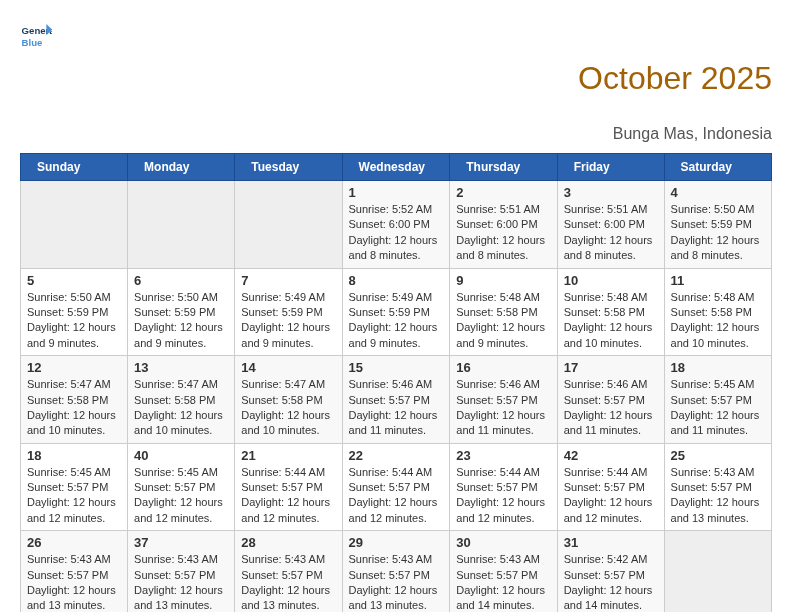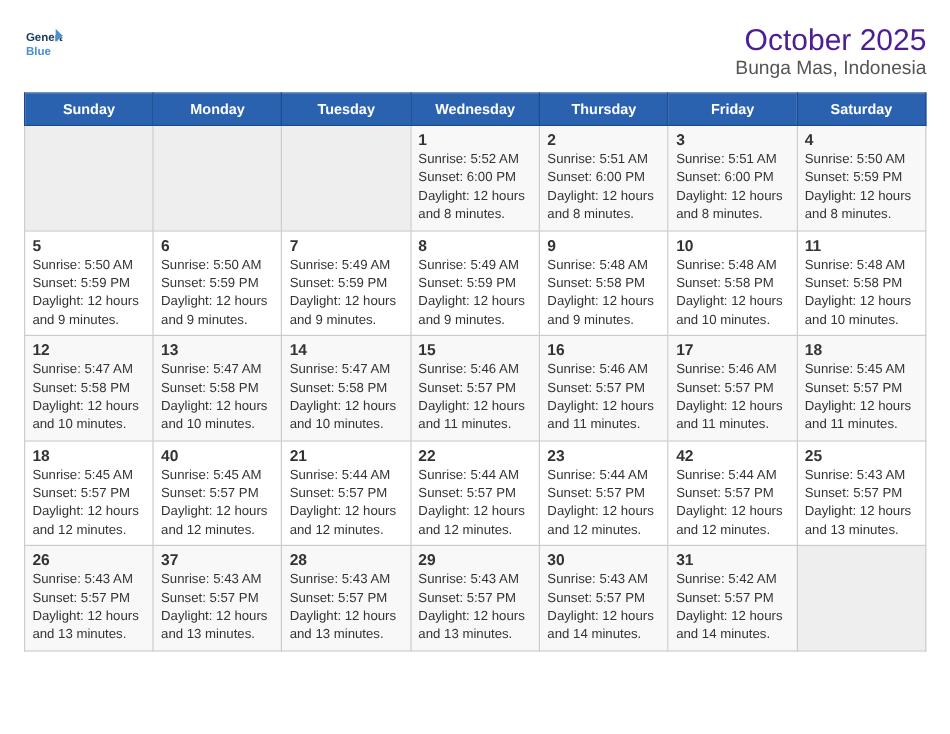--- a/index.html
+++ b/index.html
@@ -22,38 +22,40 @@
       gap: 4px;
     }
     .logo-icon {
       width: 32px;
       height: 32px;
     }
     .title-area {
       text-align: right;
     }
     .month-title {
-      font-size: 25px;
+      font-size: 32px;
       font-weight: normal;
-      color: #4c1d95;
+      color: #a16207;
+      margin-top: 40px;
     }
     .location {
       font-size: 16px;
       color: #555;
+      margin-top: 28px;
     }
     .calendar {
       width: 100%;
       border-collapse: collapse;
       font-size: 11px;
     }
     .calendar th {
       background: #2a62b0;
       color: #fff;
-      text-align: center;
-      padding: 6px 4px;
+      text-align: left;
+      padding: 6px 16px;
       font-size: 12px;
       font-weight: bold;
       border: 1px solid #1a4a90;
     }
     .calendar td {
       border: 1px solid #ccc;
       vertical-align: top;
       padding: 4px 6px;
       width: 108px;
       min-height: 80px;

